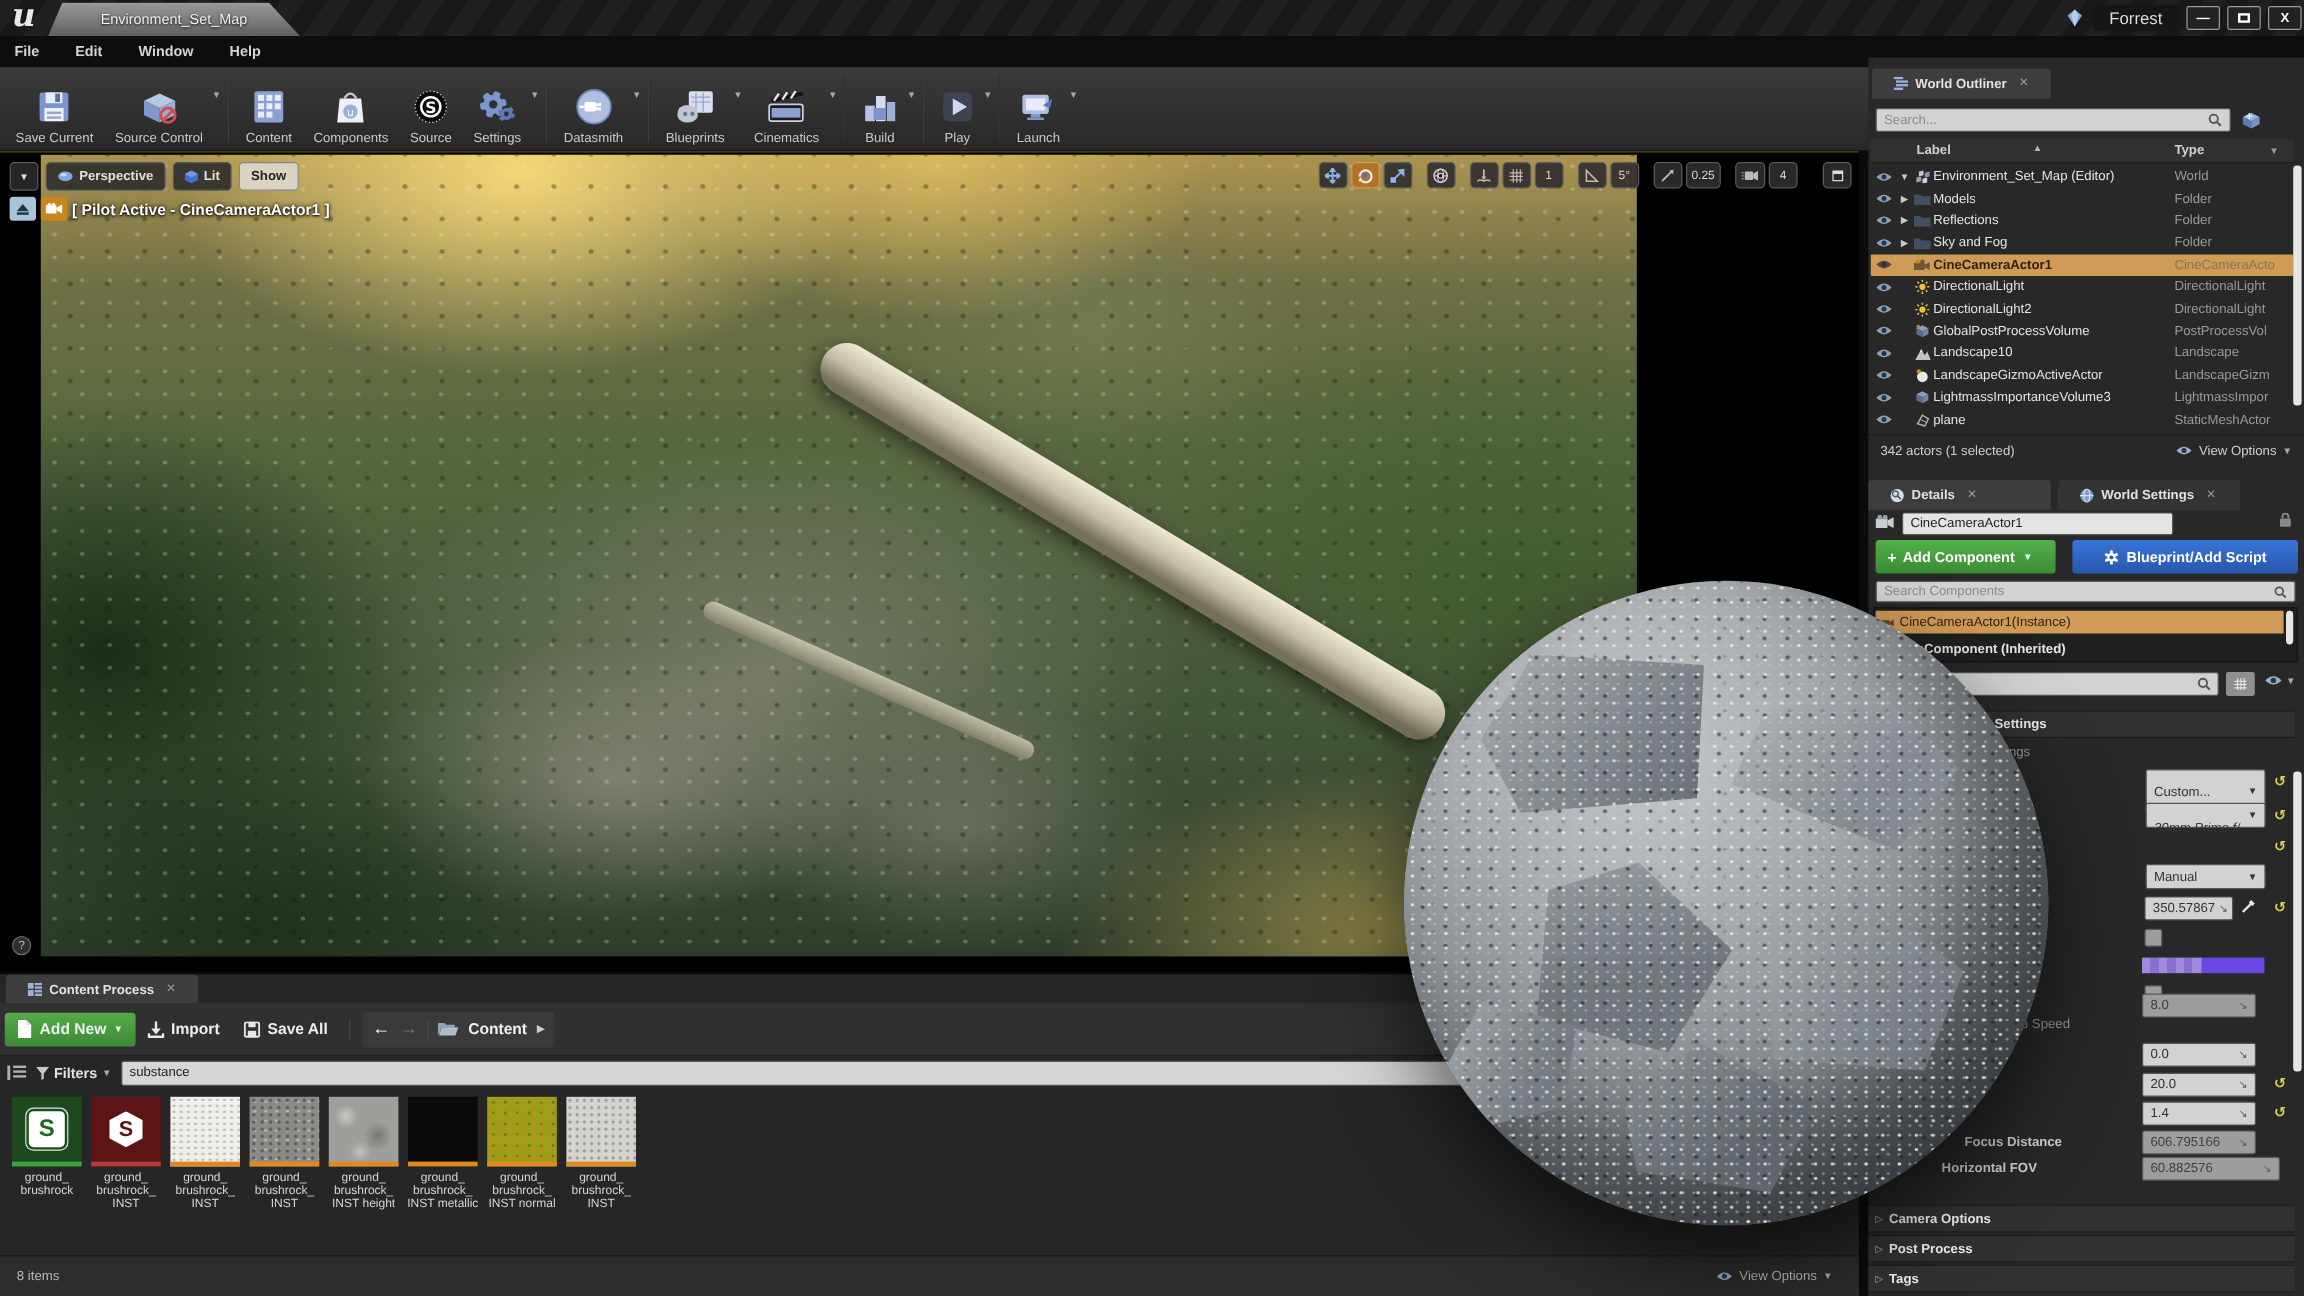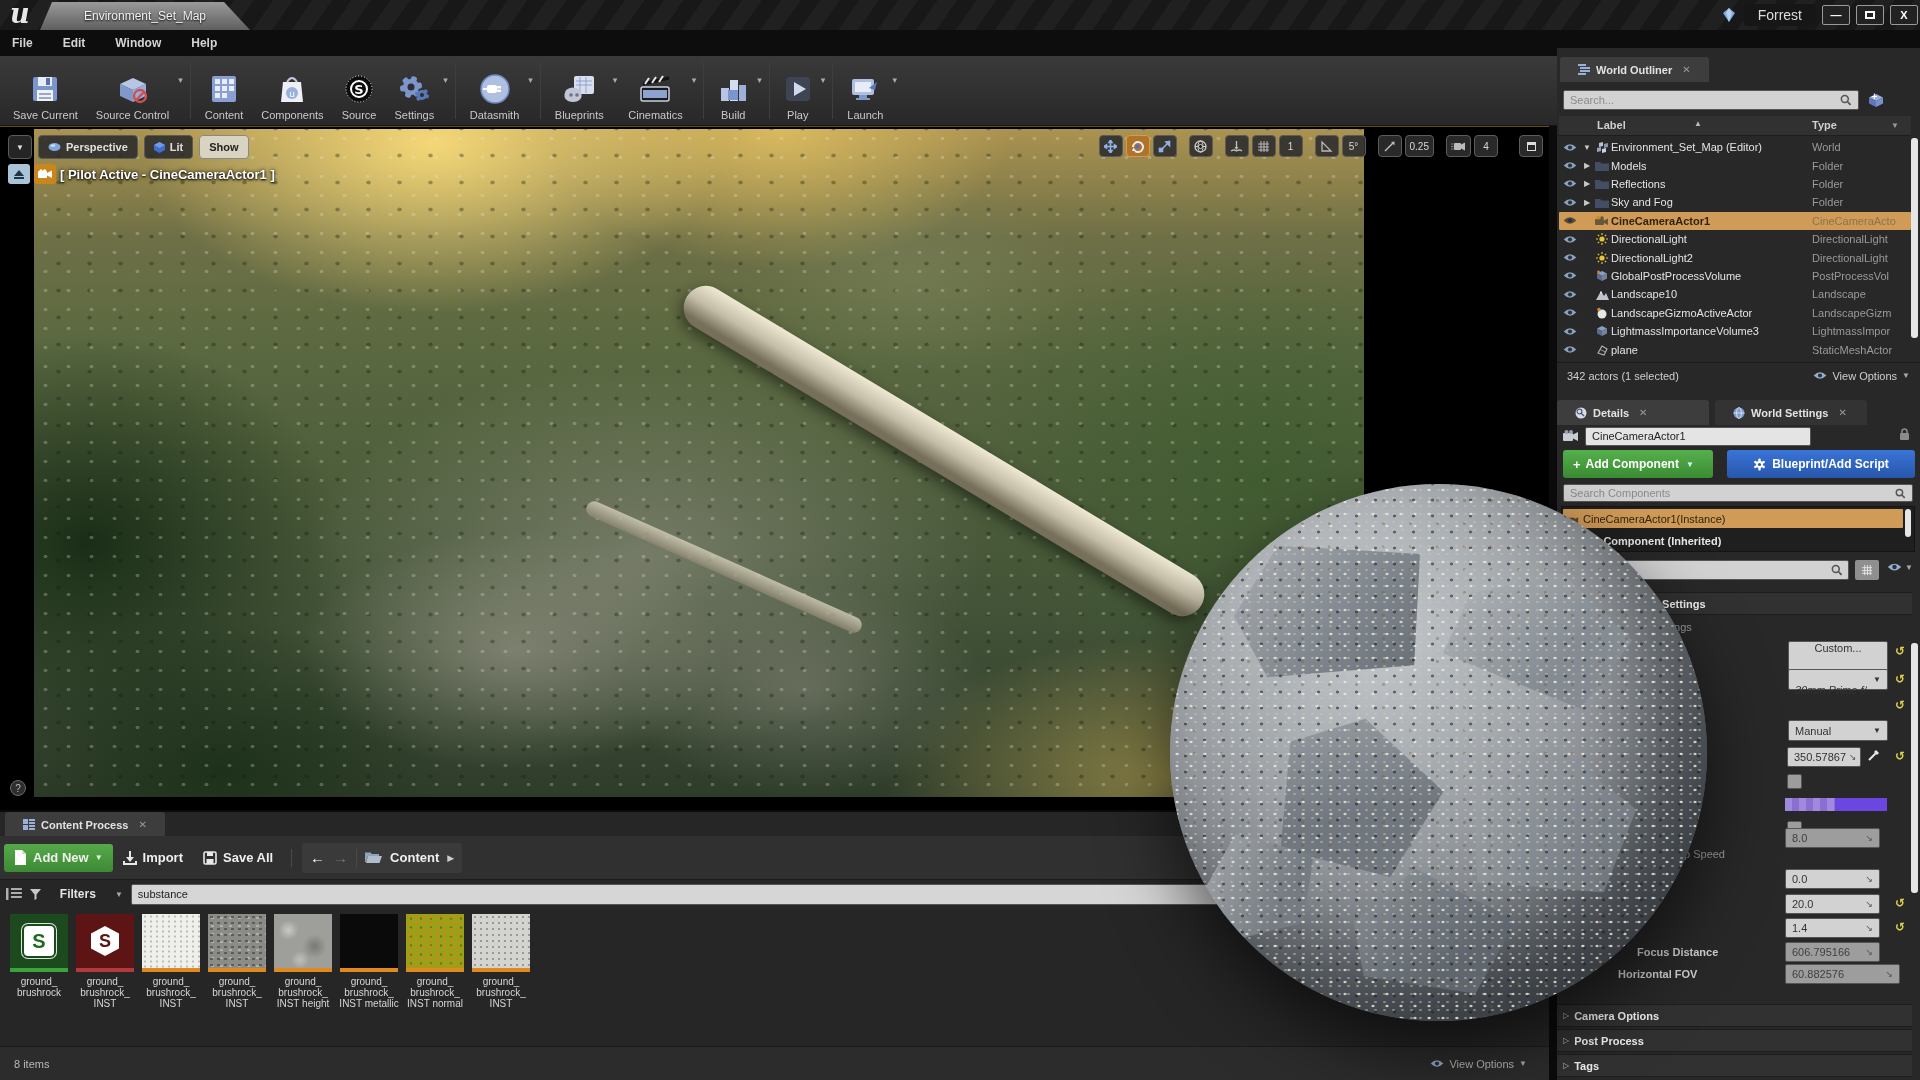--- a/index.html
+++ b/index.html
@@ -922,21 +922,21 @@
       </svg>
     <span style="color:#aaa;font-size:8px;margin-left:3px;">▼</span>
   </div>
 
   <div class="secthdr" style="top:544px;">
     <span class="caret9">▼</span>
     <span>Current Camera Settings</span>
   </div>
   <span class="proplabel" style="left:48px;top:573px;">Filmback Settings</span>
 
-  <div class="lightfield dd" style="position:absolute;left:231px;top:593px;width:100px;height:37px;flex-direction:column;">
+  <div class="lightfield dd" style="position:absolute;left:231px;top:593px;width:100px;height:37px;">
     <span class="dv">Custom...</span>
     <span style="font-size:8px;color:#333;">▼</span>
   </div>
   <span class="resetA" style="position:absolute;left:338px;top:596px;">↺</span>
 
   <div class="lightfield dd" style="position:absolute;left:231px;top:621px;width:100px;height:21px;">
     <span class="dv" style="font-style:italic;margin-top:20px;">30mm Prime f/</span>
     <span style="font-size:8px;color:#333;">▼</span>
   </div>
   <span class="resetA" style="position:absolute;left:338px;top:624px;">↺</span>
@@ -1077,21 +1077,21 @@
 
   <div id="cb-filter">
     <svg width="16" height="14" viewBox="0 0 16 14">
         <g fill="#b0b0b0">
           <rect x="0" y="1" width="2.5" height="12"></rect>
           <rect x="5" y="1" width="11" height="2"></rect>
           <rect x="5" y="5" width="11" height="2"></rect>
           <rect x="5" y="9" width="11" height="2"></rect>
         </g>
       </svg>
-    <span class="row" style="gap:19px;">
+    <span class="row" style="gap:4px;">
       <svg width="11" height="11" viewBox="0 0 11 11">
           <polygon points="0,0 11,0 6.5,5.5 6.5,10 4.5,11 4.5,5.5" fill="#c8c8c8"></polygon>
         </svg>
       <span style="color:#e2e2e2;font-size:12px;font-weight:bold;">Filters</span>
       <span style="color:#aaa;font-size:8px;">▼</span>
     </span>
     <div class="lightfield" style="width:1430px;height:21px;background:#d6d6d6;">
       <input readonly="" value="substance" style="">
     </div>
   </div>

